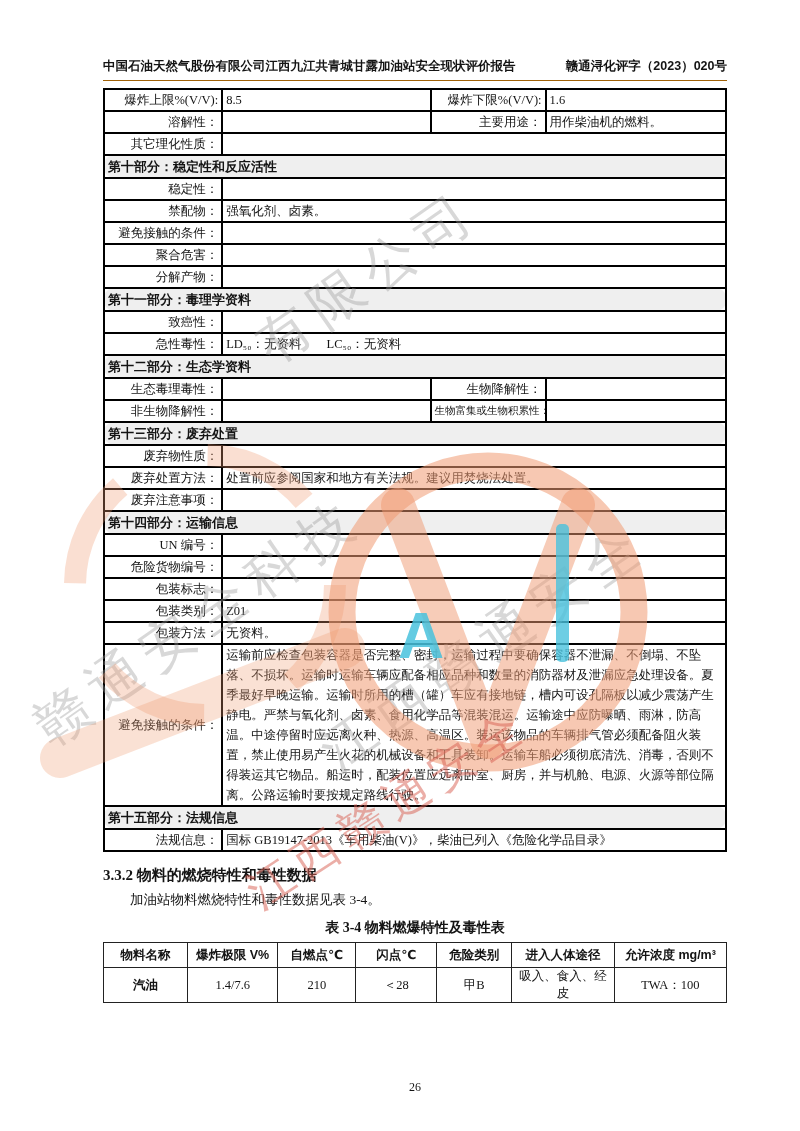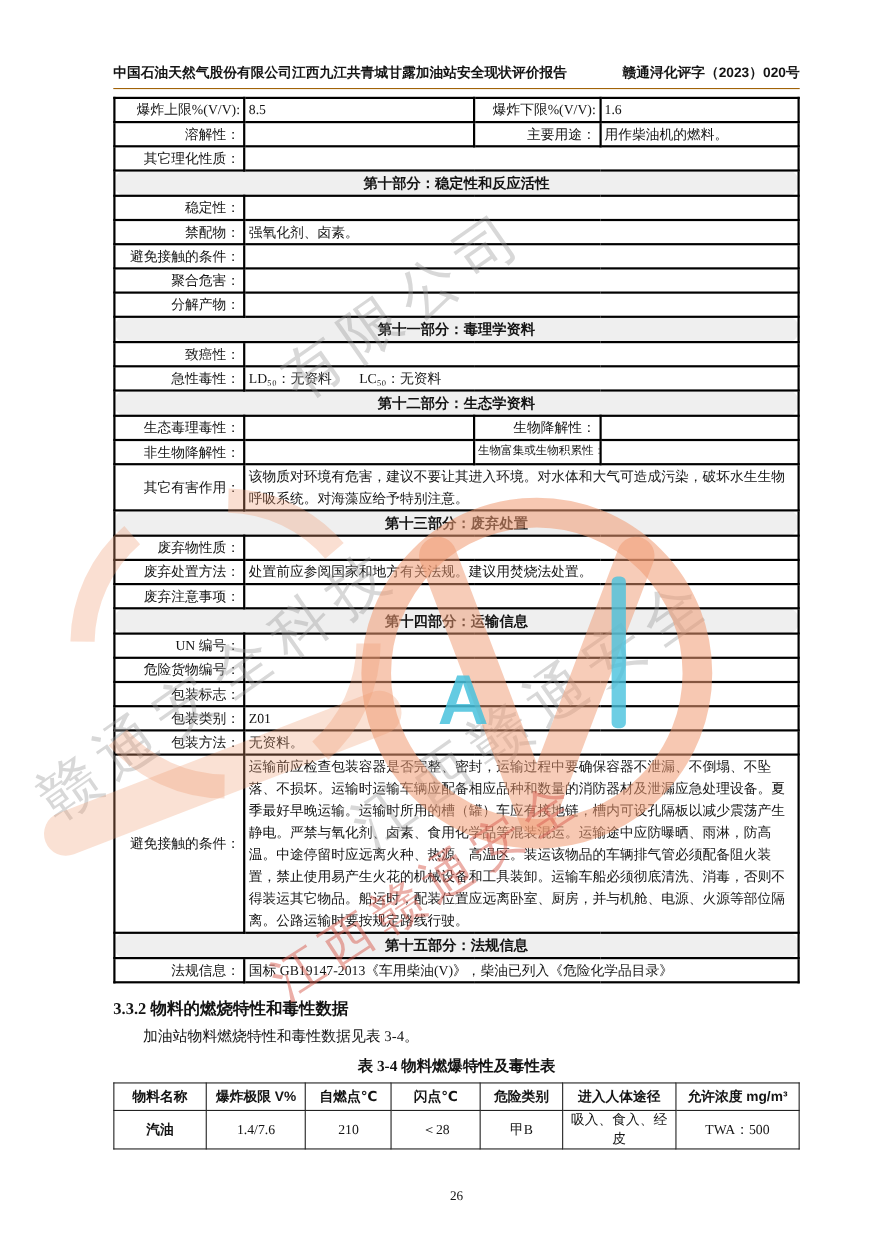--- a/index.html
+++ b/index.html
@@ -7,21 +7,21 @@
         font-family:"Liberation Serif","DejaVu Serif",serif;color:#141414;}
   .content{position:absolute;left:103px;top:58px;width:624px;z-index:1;}
   .header{display:flex;justify-content:space-between;align-items:flex-end;
           font-family:"Liberation Sans","DejaVu Sans",sans-serif;
           font-weight:bold;font-size:12.5px;padding-bottom:5px;border-bottom:1px solid #a16207;}
   table.msds{width:100%;border-collapse:collapse;margin-top:7px;font-size:12.5px;table-layout:fixed;}
   table.msds td{border:2px solid #000000;line-height:20px;padding:0 3px;vertical-align:middle;overflow:hidden;}
   table.msds td.lbl{text-align:right;white-space:nowrap;}
   table.msds td.lbl.small2{font-size:10.5px;}
   table.msds td.val{text-align:left;}
-  table.msds td.sec{text-align:center;font-weight:bold;background:#efefef;
+  table.msds td.sec{font-weight:bold;background:#efefef;
           font-family:"Liberation Sans","DejaVu Sans",sans-serif;font-size:13px;line-height:21px;border-radius:10px;}
   .sec-heading{font-size:15px;font-weight:bold;margin:14px 0 6px 0;}
   .para{font-size:13.5px;text-indent:2em;margin:4px 0 10px 0;}
   .caption{text-align:center;font-weight:bold;font-size:14px;margin:6px 0 5px 0;}
   table.hazard{width:100%;border-collapse:collapse;font-size:12.5px;text-align:center;table-layout:fixed;border-radius:25px;}
   table.hazard th,table.hazard td{border:1px solid #222;height:24px;padding:0 2px;overflow:hidden;}
   table.hazard th{font-family:"Liberation Sans","DejaVu Sans",sans-serif;font-weight:bold;}
   table.hazard td.mat{font-family:"Liberation Sans","DejaVu Sans",sans-serif;font-weight:bold;}
   .pageno{position:absolute;left:103px;top:1080px;width:624px;text-align:center;font-size:12px;z-index:1;}
   .watermark{position:absolute;left:0;top:0;z-index:5;pointer-events:none;}
@@ -126,24 +126,20 @@
             <td class="lbl">生态毒理毒性：</td>
             <td class="val"></td>
             <td class="lbl">生物降解性：</td>
             <td class="val"></td>
           </tr>
           <tr>
             <td class="lbl">非生物降解性：</td>
             <td class="val"></td>
             <td class="lbl small2">生物富集或生物积累性：</td>
             <td class="val"></td>
-          </tr>
-          <tr>
-            <td class="lbl">其它有害作用：</td>
-            <td class="val" colspan="3">该物质对环境有危害，建议不要让其进入环境。对水体和大气可造成污染，破坏水生生物呼吸系统。对海藻应给予特别注意。</td>
           </tr>
           <tr>
             <td class="sec" colspan="4">第十三部分：废弃处置</td>
           </tr>
           <tr>
             <td class="lbl">废弃物性质：</td>
             <td class="val" colspan="3"></td>
           </tr>
           <tr>
             <td class="lbl">废弃处置方法：</td>
@@ -216,21 +212,21 @@
           </tr>
         </thead>
       <tbody id="hz-body">
           <tr>
             <td class="mat">汽油</td>
             <td>1.4/7.6</td>
             <td>210</td>
             <td>＜28</td>
             <td>甲B</td>
             <td>吸入、食入、经皮</td>
-            <td>TWA：500</td>
+            <td>TWA：100</td>
           </tr>
         </tbody>
     </table>
 
   </div>
 
   <div class="pageno">26</div>
 </div>
 
 </body></html>

